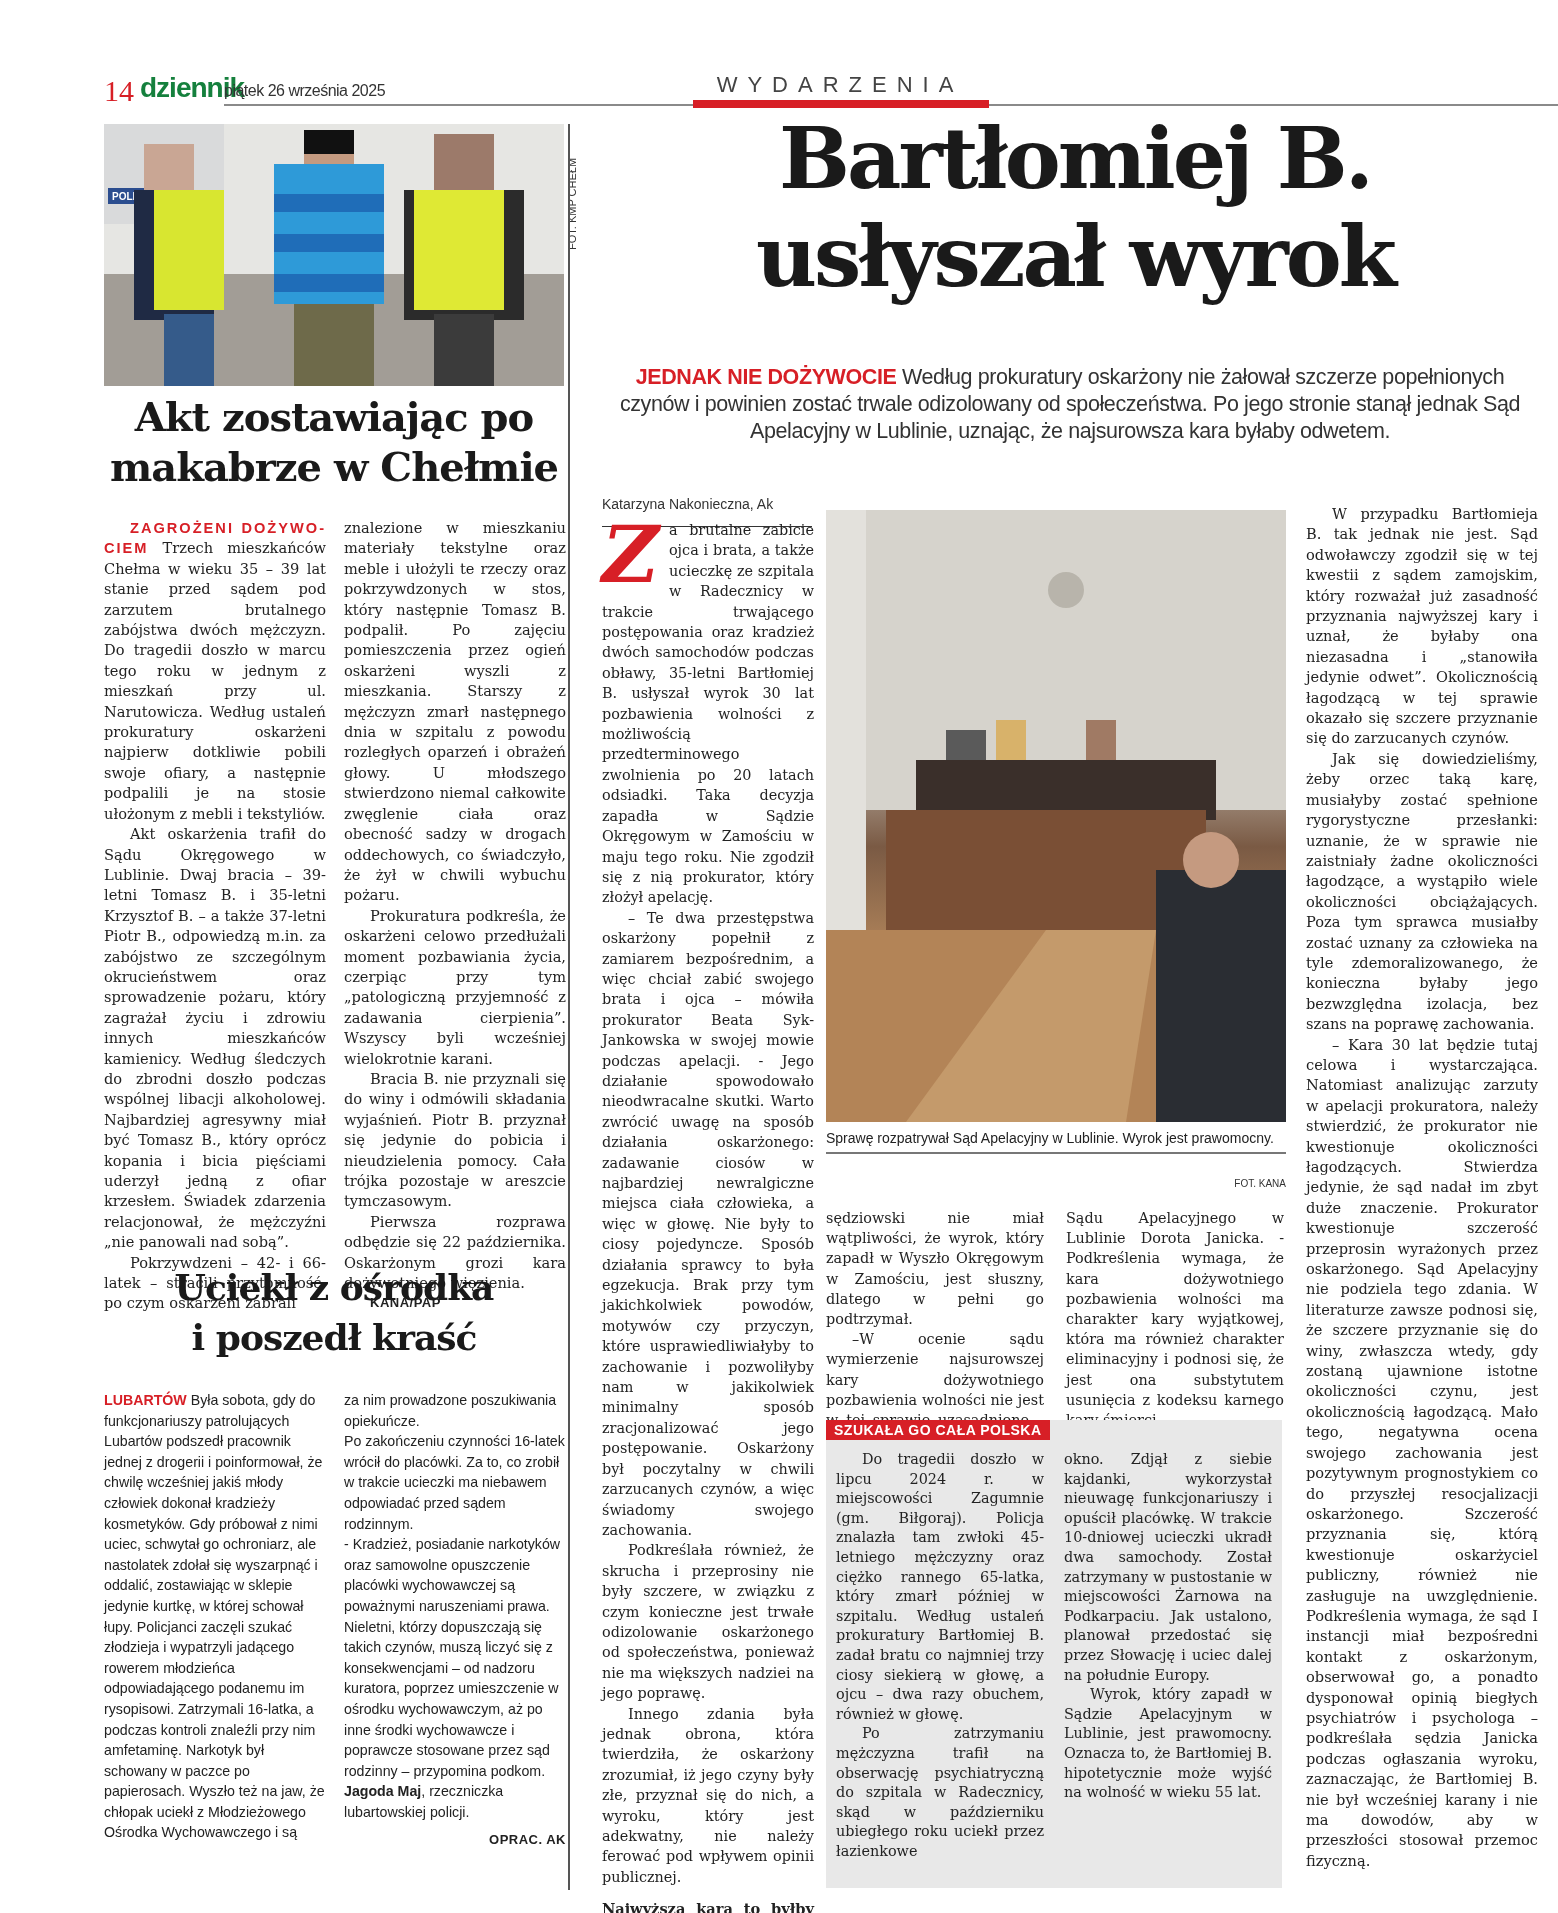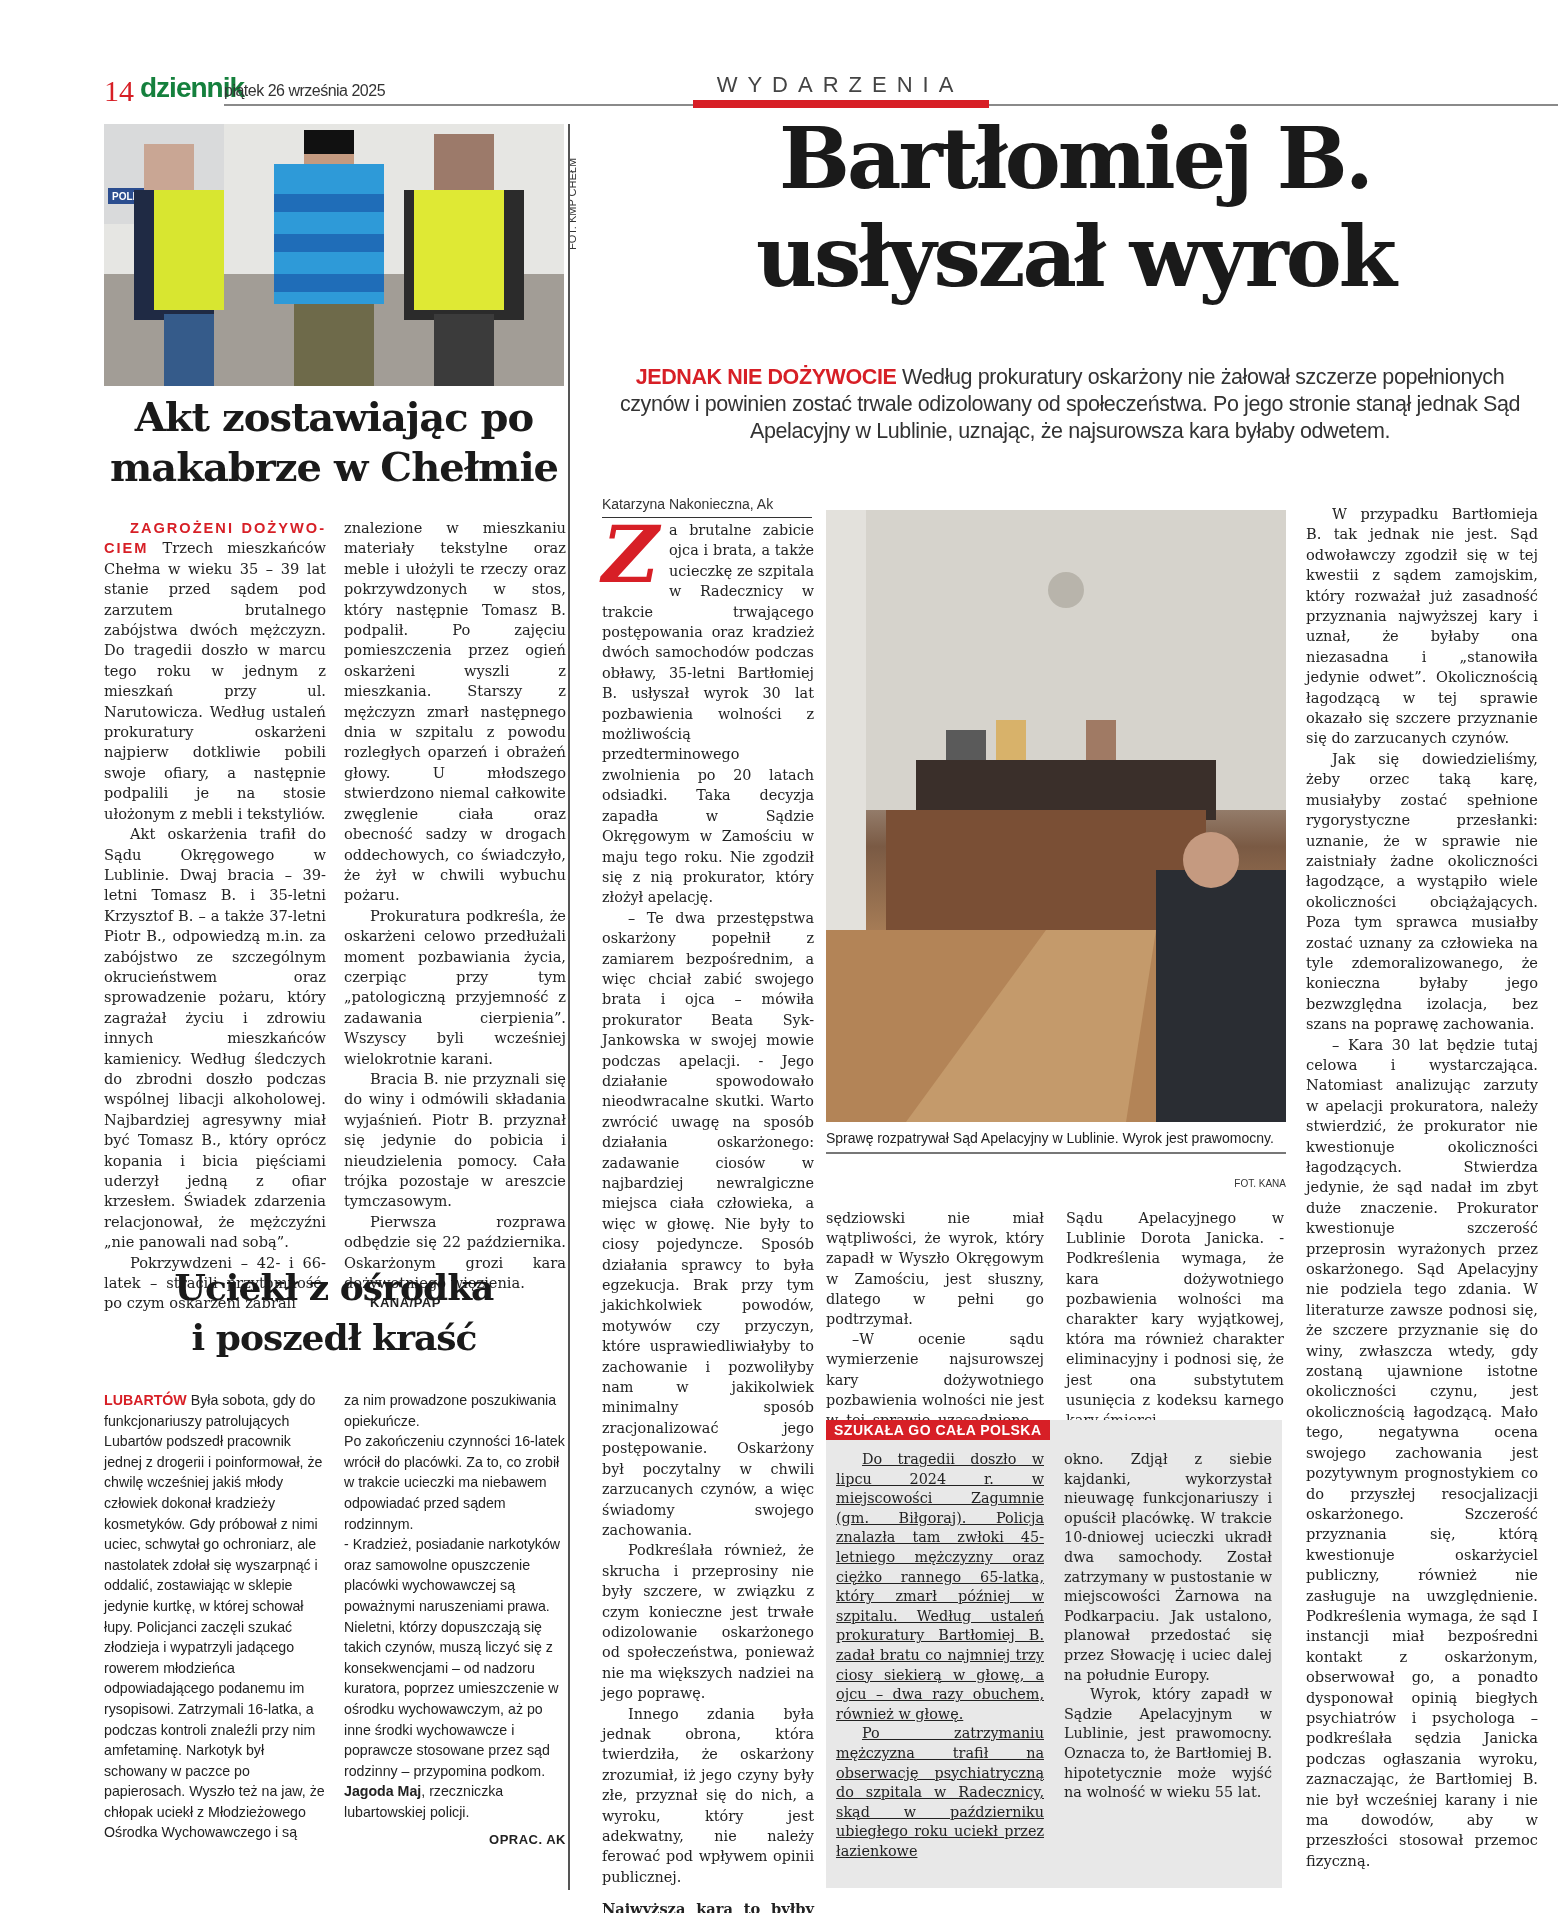--- a/index.html
+++ b/index.html
@@ -28,21 +28,21 @@
   .col-text p { text-indent: 26px; }
   .col-text p.noindent { text-indent: 0; }
   .lead-red { font-family: "Liberation Sans", sans-serif; font-weight: bold; color: #d71f26; letter-spacing: 2px; }
   .col-sans { font-family: "Liberation Sans", sans-serif; font-size: 15px; line-height: 21px; color: #222; }
   .sig { font-family: "Liberation Sans", sans-serif; font-weight: bold; font-size: 13px; letter-spacing: 0.5px; font-stretch: condensed; }
 
   .main-headline { left: 610px; top: 110px; width: 930px; font-family: "DejaVu Serif", serif; font-weight: bold; font-size: 84px; line-height: 98px; text-align: center; letter-spacing: -3px; color: #1a1a1a; }
   .lead-box { left: 600px; top: 364px; width: 940px; text-align: center; font-family: "Liberation Sans", sans-serif; font-size: 21.5px; line-height: 27px; color: #333; letter-spacing: -0.4px; }
   .lead-box .kicker { color: #d71f26; font-weight: bold; }
 
-  .byline { left: 602px; top: 496px; width: 210px; font-family: "Liberation Sans", sans-serif; font-size: 14px; color: #333; border-bottom: 1px solid #333; padding-bottom: 5px; }
+  .byline { left: 602px; top: 496px; width: 210px; font-family: "Liberation Sans", sans-serif; font-size: 14px; color: #333; border-bottom: 1px solid #333; padding-bottom: 14px; }
   .dropcap { float: left; font-family: "DejaVu Serif", serif; font-style: italic; font-size: 78px; line-height: 66px; color: #d71f26; margin: 2px 10px 0 0; font-weight: bold; }
 
   .photo-court { left: 826px; top: 510px; width: 460px; height: 612px; overflow: hidden;
     background: linear-gradient(180deg, #d9d6cf 0%, #cfcbc3 35%, #7a5a44 55%, #b98b5e 75%, #a67c52 100%); }
   .caption { left: 826px; top: 1128px; width: 460px; font-family: Liberation Sans, sans-serif; font-size: 14px; line-height: 20px; color: #222; border-bottom: 2px solid #777; padding-bottom: 4px; }
   .caption-credit { left: 1180px; top: 1178px; width: 106px; text-align: right; font-family: "Liberation Sans", sans-serif; font-size: 10px; color: #333; }
 
   .sidebar-box { left: 826px; top: 1420px; width: 456px; height: 468px; background: #e8e8e8; }
   .sidebar-label { left: 826px; top: 1420px; background: #d71f26; color: #fff; font-family: "Liberation Sans", sans-serif; font-weight: bold; font-size: 14px; padding: 2px 8px; letter-spacing: 0.5px; }
   .subhead { font-family: "DejaVu Serif", serif; font-weight: bold; font-size: 14.6px; line-height: 20px; margin: 12px 0 4px; }
@@ -168,21 +168,21 @@
 <div class="abs col-text" style="left:826px; top:1208px; width:218px; font-size:14.4px; line-height:20.2px;">
   <p class="noindent">sędziowski nie miał wątpliwości, że wyrok, który zapadł w Wyszło Okręgowym w Zamościu, jest słuszny, dlatego w pełni go podtrzymał.</p>
   <p>–W ocenie sądu wymierzenie najsurowszej kary dożywotniego pozbawienia wolności nie jest w tej sprawie uzasadnione – mówiła sędzia</p>
 </div>
 <div class="abs col-text" style="left:1066px; top:1208px; width:218px; font-size:14.4px; line-height:20.2px;">
   <p class="noindent">Sądu Apelacyjnego w Lublinie Dorota Janicka. - Podkreślenia wymaga, że kara dożywotniego pozbawienia wolności ma charakter kary wyjątkowej, która ma również charakter eliminacyjny i podnosi się, że jest ona substytutem usunięcia z kodeksu karnego kary śmierci.</p>
 </div>
 
 <div class="abs sidebar-box"></div>
 <div class="abs sidebar-label">SZUKAŁA GO CAŁA POLSKA</div>
-<div class="abs col-text" style="left:836px; top:1450px; width:208px; font-size:14.4px; line-height:19.6px;text-decoration:underline;">
+<div class="abs col-text" style="left:836px; top:1450px; width:208px; font-size:14.4px; line-height:19.6px;">
   <p>Do tragedii doszło w lipcu 2024 r. w miejscowości Zagumnie (gm. Biłgoraj). Policja znalazła tam zwłoki 45-letniego mężczyzny oraz ciężko rannego 65-latka, który zmarł później w szpitalu. Według ustaleń prokuratury Bartłomiej B. zadał bratu co najmniej trzy ciosy siekierą w głowę, a ojcu – dwa razy obuchem, również w głowę.</p>
   <p>Po zatrzymaniu mężczyzna trafił na obserwację psychiatryczną do szpitala w Radecznicy, skąd w październiku ubiegłego roku uciekł przez łazienkowe</p>
 </div>
 <div class="abs col-text" style="left:1064px; top:1450px; width:208px; font-size:14.4px; line-height:19.6px;">
   <p class="noindent">okno. Zdjął z siebie kajdanki, wykorzystał nieuwagę funkcjonariuszy i opuścił placówkę. W trakcie 10-dniowej ucieczki ukradł dwa samochody. Został zatrzymany w pustostanie w miejscowości Żarnowa na Podkarpaciu. Jak ustalono, planował przedostać się przez Słowację i uciec dalej na południe Europy.</p>
   <p>Wyrok, który zapadł w Sądzie Apelacyjnym w Lublinie, jest prawomocny. Oznacza to, że Bartłomiej B. hipotetycznie może wyjść na wolność w wieku 55 lat.</p>
 </div>
 
 <div class="abs col-text" style="left:1306px; top:504px; width:232px; font-size:14.6px; line-height:20.4px;">
   <p>W przypadku Bartłomieja B. tak jednak nie jest. Sąd odwoławczy zgodził się w tej kwestii z sądem zamojskim, który rozważał już zasadność przyznania najwyższej kary i uznał, że byłaby ona niezasadna i „stanowiła jedynie odwet”. Okolicznością łagodzącą w tej sprawie okazało się szczere przyznanie się do zarzucanych czynów.</p>

